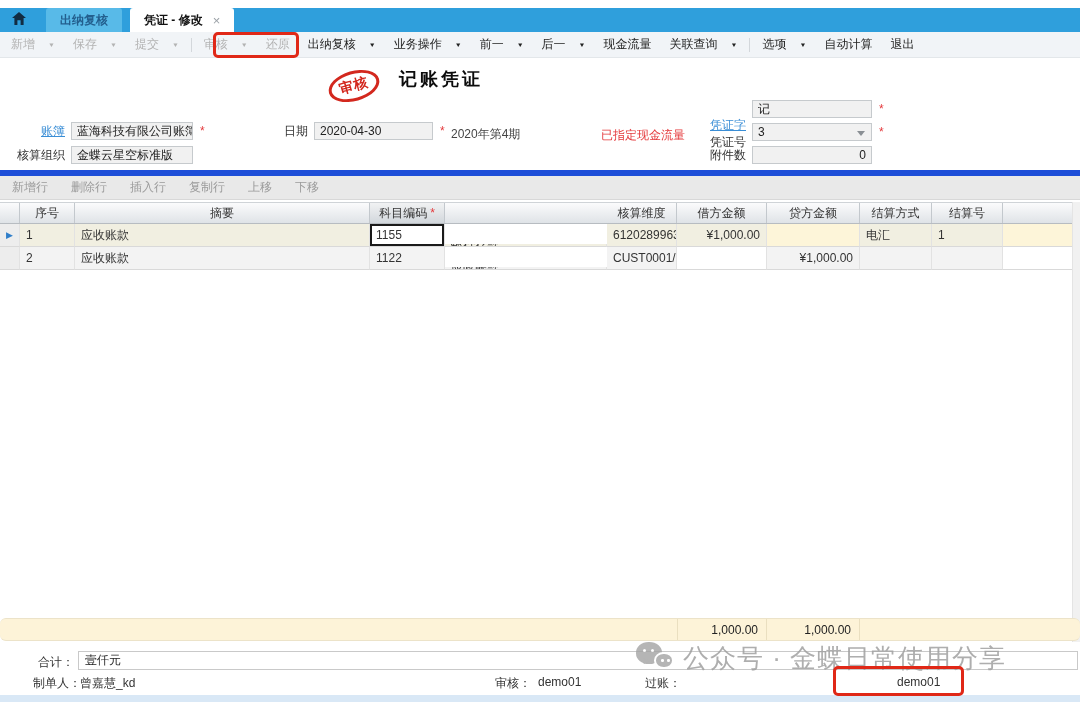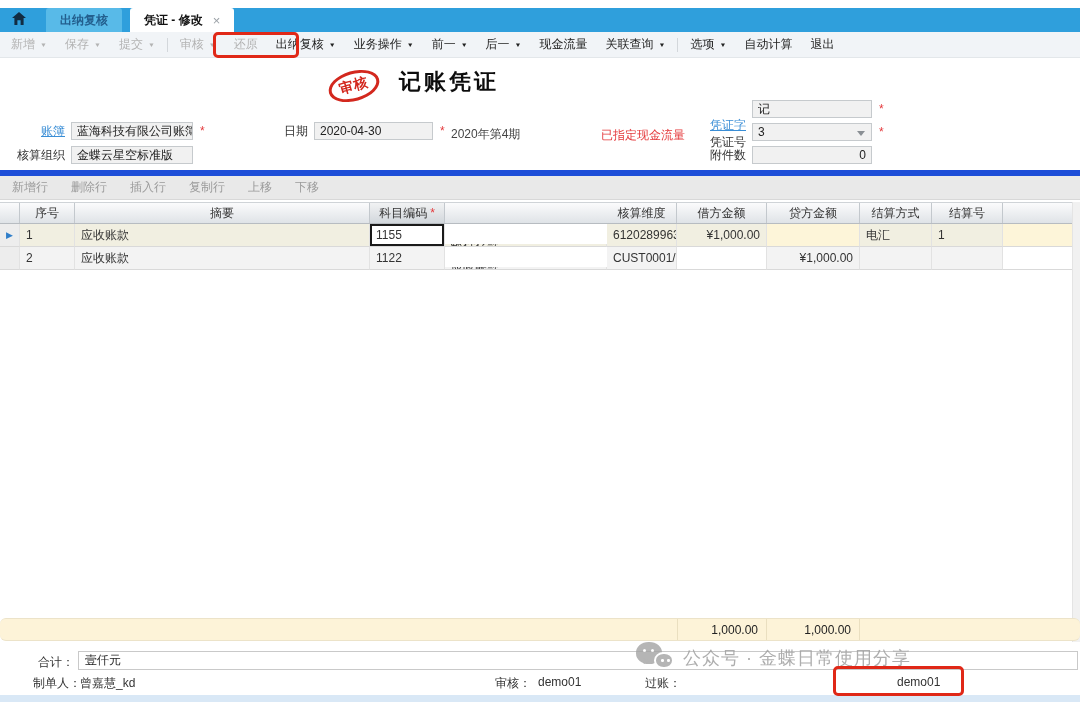--- a/index.html
+++ b/index.html
@@ -13,35 +13,35 @@
   .tab-home { width:38px; height:24px; display:flex; align-items:center; justify-content:center; cursor:pointer; }
   .tab { height:24px; display:flex; align-items:center; padding:0 14px; margin-left:8px;
          border-top-left-radius:3px; border-top-right-radius:3px; cursor:pointer; white-space:nowrap; }
   .tab-secondary { background:#58bae8; color:#235f8e; font-weight:bold; }
   .tab-active { background:#ffffff; color:#111; font-weight:bold; gap:10px; }
   .tab-close { color:#9aa0a6; font-weight:normal; font-size:13px; line-height:1; }
 
   
   .toolbar { position:absolute; left:0; top:32px; width:1080px; height:26px; background:#f1f4f7;
              border-bottom:1px solid #e3e7ea; display:flex; align-items:center; padding-left:2px; }
-  .titem { display:flex; align-items:center; gap:5px; padding:6px 9px; height:100%; color:#222; cursor:pointer; white-space:nowrap; }
+  .titem { display:flex; align-items:center; gap:13px; padding:6px 9px; height:100%; color:#222; cursor:pointer; white-space:nowrap; }
   .titem.disabled { color:#b3b3b3; }
   .caret { font-size:7px; line-height:1; transform:scaleY(.85); }
   .tsep { width:1px; height:14px; background:#d3d7db; margin:0 3px; }
 
   
   .redbox { position:absolute; border:3px solid #e02817; border-radius:5px; pointer-events:none; z-index:9; }
   .redbox-toolbar { left:213px; top:32px; width:86px; height:26px; }
   .redbox-cashier { left:833px; top:666px; width:131px; height:30px; }
 
   
   .stamp { position:absolute; left:328px; top:71px; width:52px; height:30px;
            border:3px solid #d3281e; border-radius:50%; color:#d3281e; font-size:14px; font-weight:bold;
            display:flex; align-items:center; justify-content:center; transform:rotate(-16deg); letter-spacing:1px; }
-  .vtitle { position:absolute; left:399px; top:67px; font-size:22px; font-weight:bold; color:#0c0c0c; letter-spacing:3px; }
+  .vtitle { position:absolute; left:399px; top:67px; font-size:18px; font-weight:bold; color:#0c0c0c; letter-spacing:3px; }
 
   .fgroup { position:absolute; display:flex; align-items:center; height:18px; }
   .flabel { text-align:right; margin-right:6px; color:#333; white-space:nowrap; }
   .flink { color:#3a8ed6; text-decoration:underline; cursor:pointer; }
   .finput { background:#f1f1f1; border:1px solid #c6cacd; height:18px; display:flex; align-items:center;
             padding:0 5px; overflow:hidden; white-space:nowrap; position:relative; color:#222; }
   .fstar { color:#e4393c; margin-left:7px; }
   .dropcaret { position:absolute; right:6px; top:7px; width:0; height:0;
                border-left:4px solid transparent; border-right:4px solid transparent; border-top:5px solid #8a8f94; }
   .period-text { position:absolute; left:451px; top:126px; color:#444; }
@@ -102,21 +102,21 @@
   .wm-icon { position:relative; width:38px; height:36px; opacity:.8; }
   .wb1 { position:absolute; left:0; top:2px; width:26px; height:22px; background:#a3a3a3; border-radius:48%; }
   .wb1:before, .wb1:after { content:""; position:absolute; top:7px; width:3px; height:3px; background:#fff; border-radius:50%; }
   .wb1:before { left:7px; } .wb1:after { left:15px; }
   .wb1 .tail { position:absolute; left:3px; bottom:-5px; width:0; height:0;
                border:5px solid transparent; border-top-color:#a3a3a3; transform:rotate(18deg); }
   .wb2 { position:absolute; right:0; top:12px; width:20px; height:17px; background:#a3a3a3;
          border-radius:48%; border:2px solid #fff; }
   .wb2:before, .wb2:after { content:""; position:absolute; top:5px; width:2.5px; height:2.5px; background:#fff; border-radius:50%; }
   .wb2:before { left:5px; } .wb2:after { left:11px; }
-  .wm-text { font-size:18px; color:#a0a0a0; opacity:.85; letter-spacing:1px; white-space:nowrap; }
+  .wm-text { font-size:26px; color:#a0a0a0; opacity:.85; letter-spacing:1px; white-space:nowrap; }
 </style>
 </head>
 <body>
 
 <div class="page">
 
   <div class="tabbar">
     <div class="tab-home">
       <span>
         <svg width="14" height="13" viewBox="0 0 14 13">

